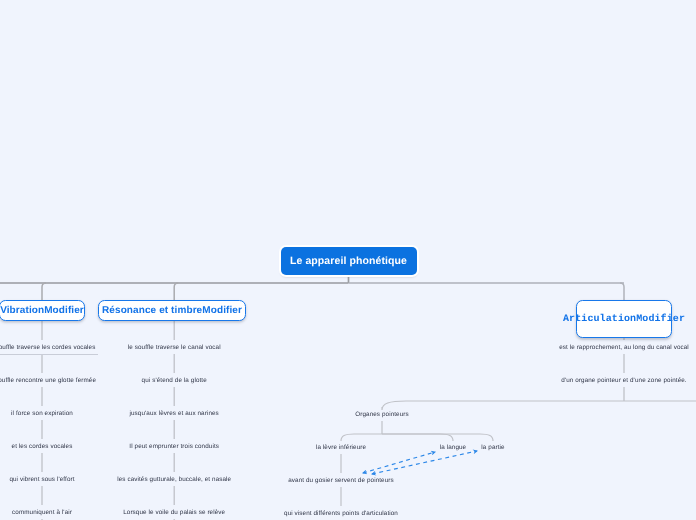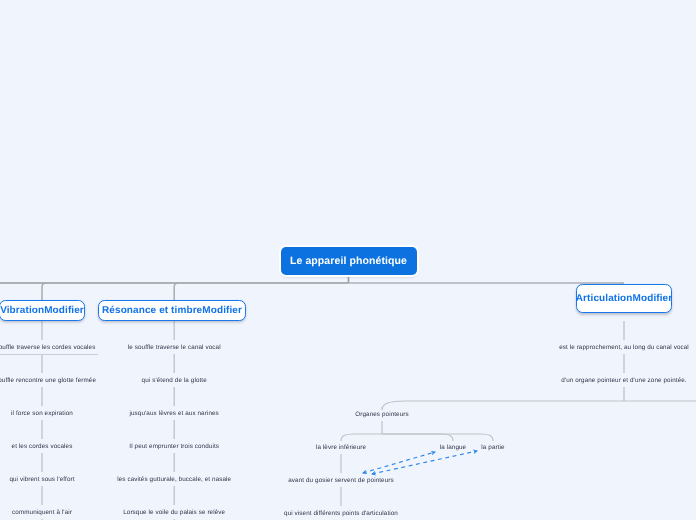--- a/index.html
+++ b/index.html
@@ -75,21 +75,21 @@
       <div class="leaf" style="left: 42px; top: 446px;">et les cordes vocales</div>
       <div class="leaf" style="left: 42px; top: 479px;">qui vibrent sous l'effort</div>
       <div class="leaf" style="left: 42px; top: 512px;">communiquent à l'air</div>
       <div class="node lvl2" style="left: 98px; top: 300px; width: 148px; height: 21px;">Résonance et timbreModifier</div>
       <div class="leaf" style="left: 174.2px; top: 347px;">le souffle traverse le canal vocal</div>
       <div class="leaf" style="left: 174.2px; top: 380px;">qui s'étend de la glotte</div>
       <div class="leaf" style="left: 174.2px; top: 413px;">jusqu'aux lèvres et aux narines</div>
       <div class="leaf" style="left: 174.2px; top: 446px;">Il peut emprunter trois conduits</div>
       <div class="leaf" style="left: 174.2px; top: 479px;">les cavités gutturale, buccale, et nasale</div>
       <div class="leaf" style="left: 174.2px; top: 512px;">Lorsque le voile du palais se relève</div>
-      <div class="node lvl2" style="left: 576px; top: 284px; width: 96px; height: 29px;">ArticulationModifier</div>
+      <div class="node lvl2" style="left: 576px; top: 300px; width: 96px; height: 38px; font-family: Liberation Mono, monospace;">ArticulationModifier</div>
       <div class="leaf" style="left: 624px; top: 347px;">est le rapprochement, au long du canal vocal</div>
       <div class="leaf" style="left: 624px; top: 380px;">d'un organe pointeur et d'une zone pointée.</div>
       <div class="leaf" style="left: 382px; top: 414px;">Organes pointeurs</div>
       <div class="leaf" style="left: 341px; top: 447px;">la lèvre inférieure</div>
       <div class="leaf" style="left: 341px; top: 480px;">avant du gosier servent de pointeurs</div>
       <div class="leaf" style="left: 341px; top: 513px;">qui visent différents points d'articulation</div>
       <div class="leaf" style="left: 453px; top: 447px;">la langue</div>
       <div class="leaf" style="left: 493px; top: 447px;">la partie</div>
     </div>
 </div>

